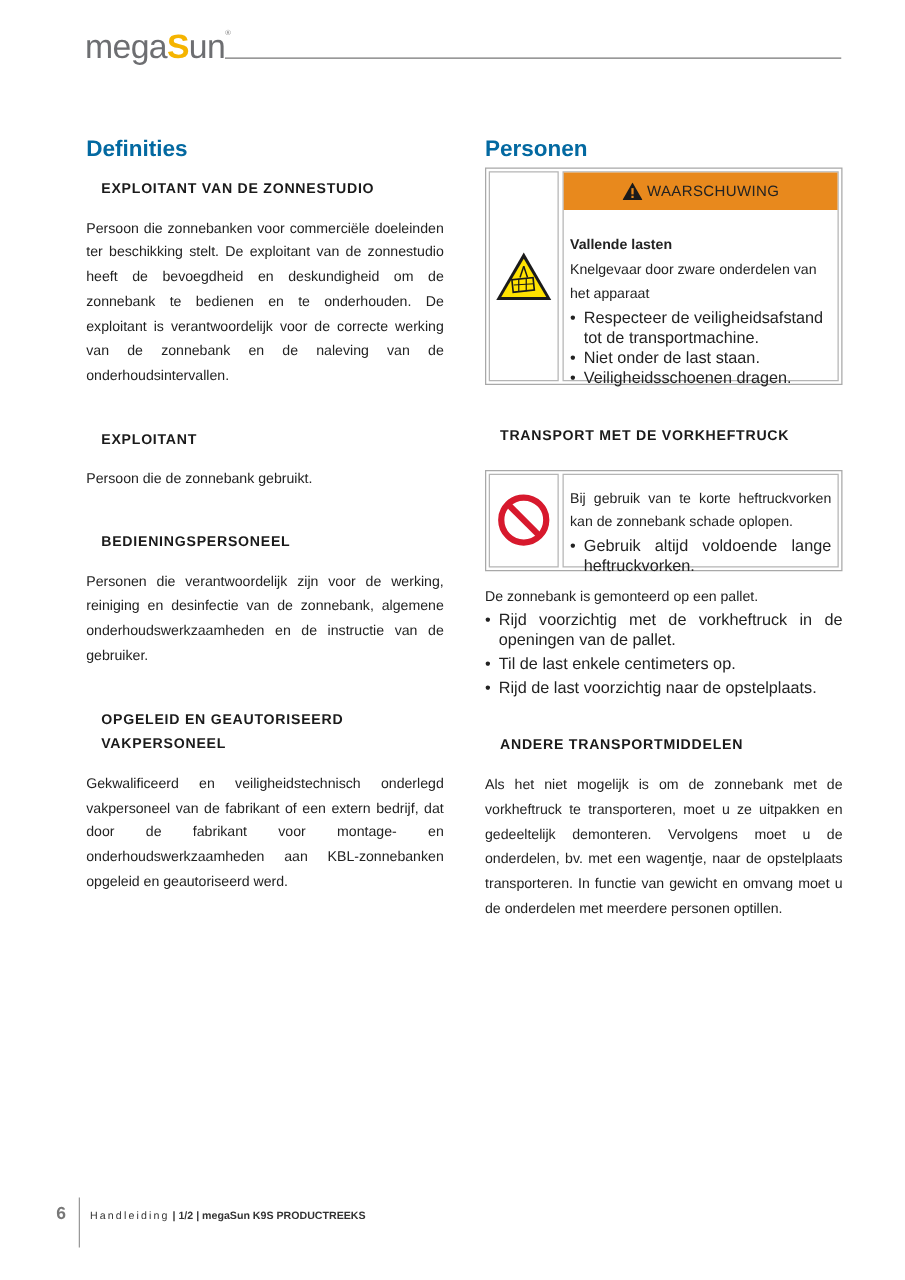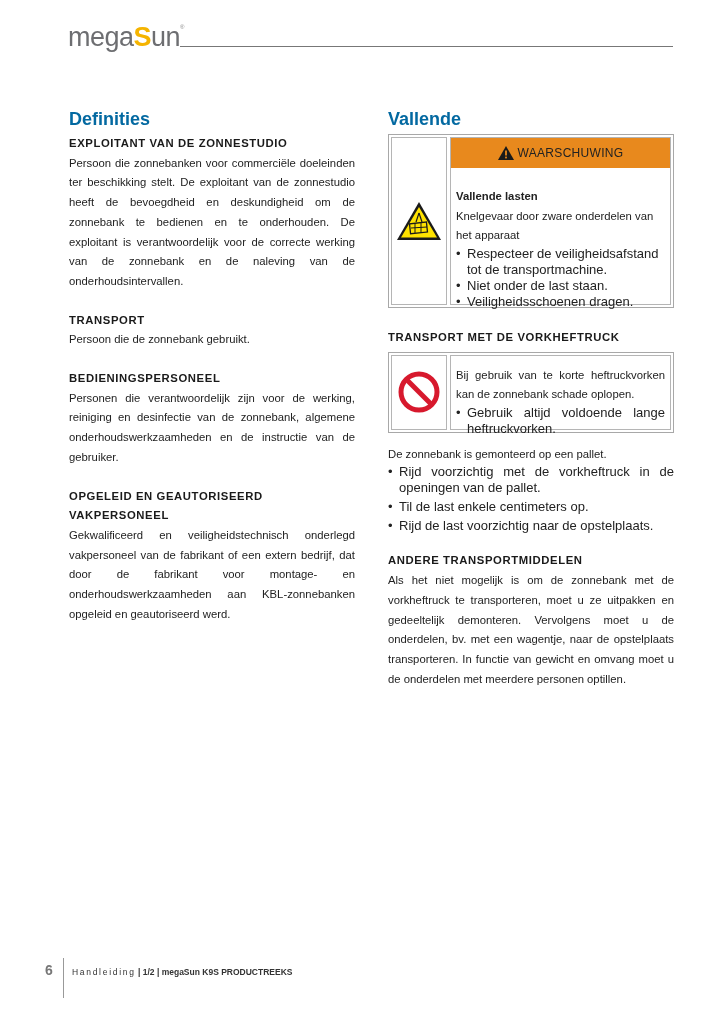--- a/index.html
+++ b/index.html
@@ -9,21 +9,21 @@
           letter-spacing: -0.5px; font-family: "Liberation Sans", sans-serif; }
   .logo .s { color: #f5b400; font-weight: bold; }
   .logo sup { font-size: 6px; vertical-align: top; position: relative; top: 2px; color: #888; }
   .header-rule { position: absolute; left: 180px; top: 46px; width: 493px; height: 1px; background: #777; }
 
   .col { position: absolute; top: 108px; width: 286px; }
   .col-left { left: 69px; }
   .col-right { left: 388px; }
 
   h1 { margin: 0 0 4px 0; font-size: 18px; color: #0369a1; font-weight: bold; line-height: 22px; }
-  h2 { margin: 0; font-size: 11.3px; font-weight: bold; letter-spacing: 0.6px; line-height: 19.7px; color: #1a1a1a; }
+  h2 { margin: 12px; font-size: 11.3px; font-weight: bold; letter-spacing: 0.6px; line-height: 19.7px; color: #1a1a1a; }
   p { margin: 0; font-size: 11.3px; line-height: 19.7px; text-align: justify; color: #222; }
   .gap { height: 19px; }
 
   .box { border: 1px solid #a8a8a8; display: flex; padding: 2px; box-sizing: border-box; }
   .box .icon-cell { width: 54px; border: 1px solid #b5b5b5; display: flex; align-items: center; justify-content: center; margin-right: 3px; }
   .box .content-cell { flex: 1; border: 1px solid #b5b5b5; }
   .warn-head { background: #e8891d; height: 30px; display: flex; align-items: center; justify-content: center;
                font-size: 12px; color: #222; letter-spacing: 0.3px; }
   .warn-head svg { margin-right: 4px; }
   .content-inner { padding: 3px 5px 2px 5px; }
@@ -47,37 +47,37 @@
 
 <div class="col col-left">
   <h1>Definities</h1>
 
   <div>
     <h2>EXPLOITANT VAN DE ZONNESTUDIO</h2>
     <p>Persoon die zonnebanken voor commerciële doeleinden ter beschikking stelt. De exploitant van de zonnestudio heeft de bevoegdheid en deskundigheid om de zonnebank te bedienen en te onderhouden. De exploitant is verantwoordelijk voor de correcte werking van de zonnebank en de naleving van de onderhoudsintervallen.</p>
   </div>
   <div class="gap"></div>
   <div>
-    <h2>TRANSPORT</h2>
+    <h2>EXPLOITANT</h2>
     <p>Persoon die de zonnebank gebruikt.</p>
   </div>
   <div class="gap"></div>
   <div>
     <h2>BEDIENINGSPERSONEEL</h2>
     <p>Personen die verantwoordelijk zijn voor de werking, reiniging en desinfectie van de zonnebank, algemene onderhoudswerkzaamheden en de instructie van de gebruiker.</p>
   </div>
   <div class="gap"></div>
   <div>
     <h2 style="width:230px">OPGELEID EN GEAUTORISEERD VAKPERSONEEL</h2>
     <p>Gekwalificeerd en veiligheidstechnisch onderlegd vakpersoneel van de fabrikant of een extern bedrijf, dat door de fabrikant voor montage- en onderhoudswerkzaamheden aan KBL-zonnebanken opgeleid en geautoriseerd werd.</p>
   </div>
 </div>
 
 <div class="col col-right">
-  <h1>Vallende</h1>
+  <h1>Personen</h1>
 
   <div class="box" style="height:174px;">
     <div class="icon-cell">
       <svg width="48" height="42" viewBox="0 0 48 42">
         <polygon points="24,2 46,40 2,40" fill="#1a1a1a"></polygon>
         <polygon points="24,7 42,37.5 6,37.5" fill="#ffe200"></polygon>
         <line x1="24" y1="13" x2="21" y2="22" stroke="#1a1a1a" stroke-width="1.2"></line>
         <line x1="24" y1="13" x2="27" y2="22" stroke="#1a1a1a" stroke-width="1.2"></line>
         <rect x="15" y="23" width="17" height="10" fill="none" stroke="#1a1a1a" stroke-width="1.3" transform="rotate(-6 23 28)"></rect>
         <line x1="16" y1="28" x2="32" y2="27" stroke="#1a1a1a" stroke-width="1"></line>

